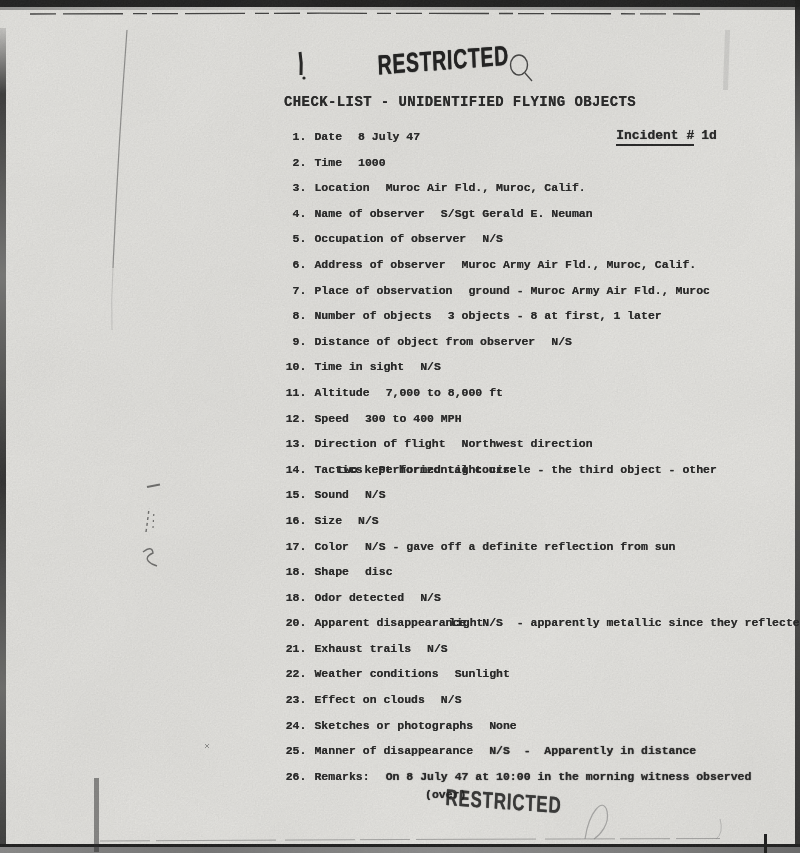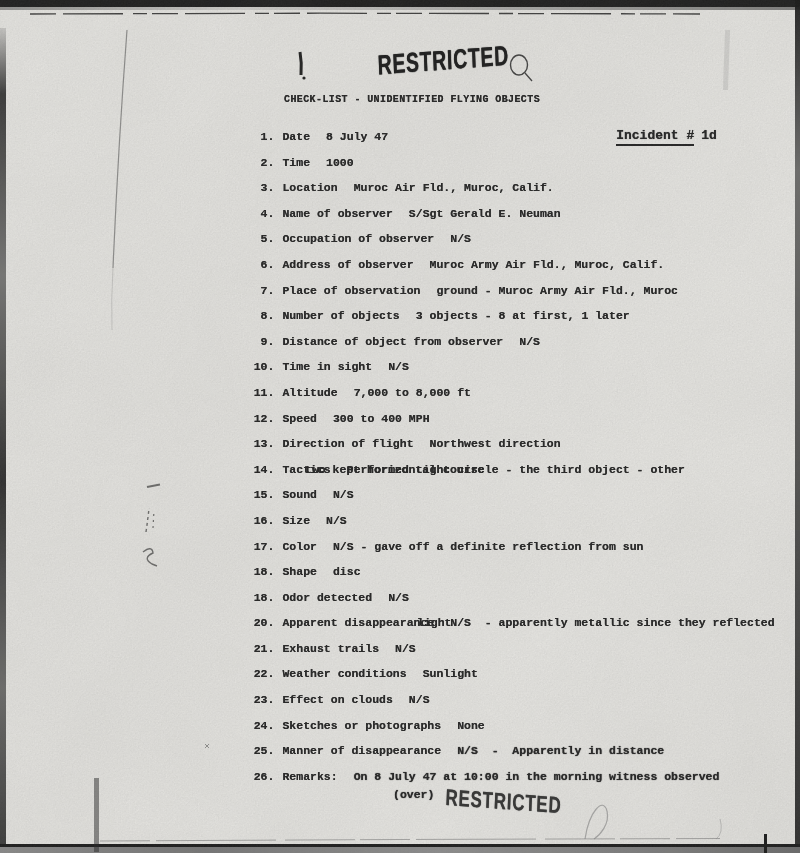--- a/index.html
+++ b/index.html
@@ -24,26 +24,26 @@
     background:linear-gradient(90deg,#8b8b8b,#767676 25%,#8f8f8f 55%,#7a7a7a 85%,#696969);}
   .bottom-tick{position:absolute;left:764px;top:834px;width:3px;height:19px;background:#111;}
   
   .stamp{font-family:"Liberation Sans","DejaVu Sans",sans-serif;font-weight:700;color:#141414;white-space:nowrap;}
   .stamp-top{position:absolute;left:377px;top:50px;font-size:27px;letter-spacing:1px;
     transform:scale(.72,1.02) rotate(-3deg);transform-origin:left top;
     text-shadow:0 0 1px #222, .5px .5px 0 #33333355;}
   .stamp-bottom{position:absolute;left:446px;top:784px;font-size:23px;letter-spacing:1px;
     transform:scale(.74,1.0) rotate(3deg);transform-origin:left top;opacity:.88;
     text-shadow:0 0 1px #333;}
-  .doc-title{position:absolute;left:284px;top:94px;font-size:10px;font-weight:700;letter-spacing:.4px;white-space:pre;text-shadow:0 0 .6px rgba(25,25,25,.9);}
+  .doc-title{position:absolute;left:284px;top:94px;font-size:14px;font-weight:700;letter-spacing:.4px;white-space:pre;text-shadow:0 0 .6px rgba(25,25,25,.9);}
   .incident{position:absolute;left:585px;top:113px;font-size:13px;font-weight:700;white-space:pre;text-shadow:0 0 .7px rgba(20,20,20,.9);}
   .incident .inc-label{display:inline-block;border-bottom:2px solid #1d1d1d;padding-bottom:1px;}
   .incident .inc-value{margin-left:7px;}
   
-  .checklist{position:absolute;left:0;top:117px;right:0;font-size:11.5px;font-weight:700;}
+  .checklist{position:absolute;left:0;top:117px;right:0;font-size:11.5px;font-weight:700;padding-left:32px;}
   .row{position:relative;height:25.6px;padding-left:197px;white-space:pre;text-shadow:0 0 .6px rgba(28,28,28,.85);}
   .num{display:inline-block;width:36px;text-align:right;}
   .label{margin-left:8px;}
   .value{margin-left:16px;}
   .value2{position:absolute;top:12.8px;white-space:pre;}
   .row-14 .value2{left:305px;}
   .row-20 .value2{left:417px;}
   .row-26 .value2{left:393px;}
   .row-25 .value,.row-26 .value,.row-26 .value2{text-shadow:0 0 1px rgba(10,10,10,.95);margin-top:18px;}
   

